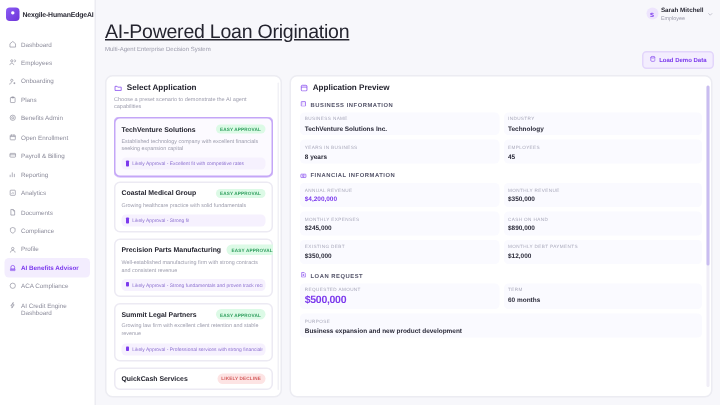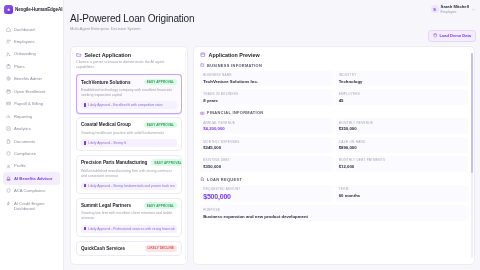--- a/index.html
+++ b/index.html
@@ -52,21 +52,21 @@
     font-size: 4px; display: flex; align-items: center; justify-content: center;
     flex: 0 0 8px; font-weight: bold;
   }
   .user-meta { display: flex; flex-direction: column; line-height: 1.15; }
   .user-name { font-size: 4.2px; font-weight: bold; color: #2a2a35; }
   .user-role { font-size: 3.6px; color: #9b9bab; }
   .chev { width: 5px; height: 5px; color: #b0b0bf; }
   .chev svg { width: 5px; height: 5px; display: block; }
 
   .page-head { padding: 0 6px 5px 6px; margin-top: -9px; }
-  .page-title { font-size: 10px; color: #24242f; font-weight: normal; letter-spacing: -0.15px; }
+  .page-title { font-size: 13px; color: #24242f; font-weight: normal; letter-spacing: -0.15px; text-decoration: underline; }
   .page-sub { font-size: 4px; color: #9a9aaa; margin-top: 1.5px; }
 
   .demo-row { display: flex; justify-content: flex-end; padding: 0 4px 4px 0; margin-top: -6px; }
   .demo-btn {
     display: flex; align-items: center; gap: 2px;
     background: #f3edfe; border: 1px solid #e3d6fb; color: #7c3aed;
     border-radius: 3px; font-size: 4px; padding: 2.6px 4px; font-weight: bold;
     white-space: nowrap;
   }
   .demo-btn svg { width: 4.5px; height: 4.5px; display: block; }

